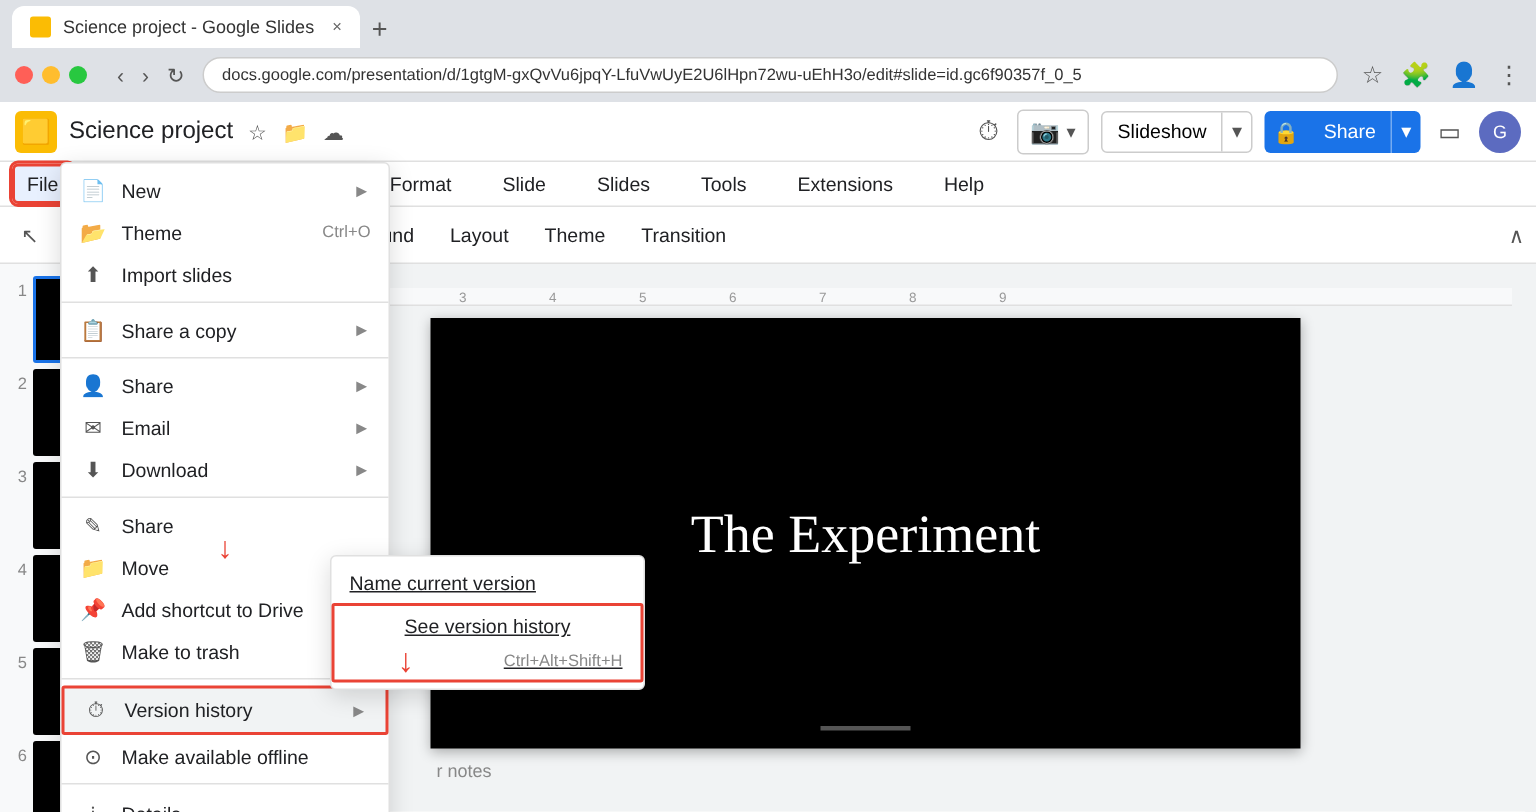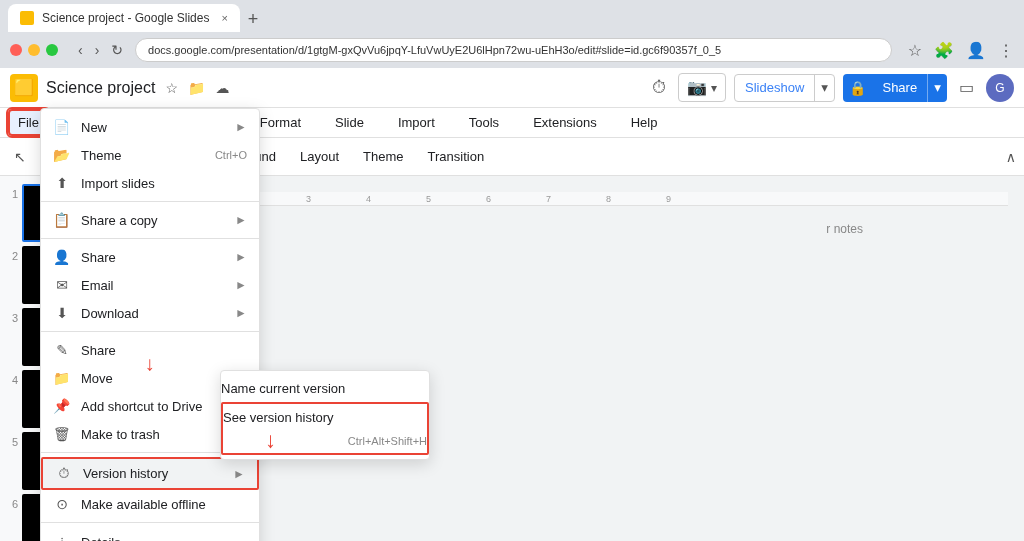--- a/index.html
+++ b/index.html
@@ -76,21 +76,21 @@
     .history-btn { background: none; border: none; cursor: pointer; font-size: 18px; color: #555; padding: 4px; border-radius: 4px; }
     .camera-btn { background: none; border: none; cursor: pointer; color: #555; font-size: 16px; padding: 4px 8px; border: 1px solid #ccc; border-radius: 4px; display: flex; align-items: center; gap: 4px; }
     .slideshow-btn {
       background: white;
       border: 1px solid #ccc;
       border-radius: 4px;
       display: flex;
       align-items: center;
       height: 28px;
     }
-    .slideshow-main { padding: 0 10px; font-size: 13px; color: #3b82f6; cursor: pointer; border: none; background: none; height: 100%; }
+    .slideshow-main { padding: 0 10px; font-size: 13px; color: #000000; cursor: pointer; border: none; background: none; height: 100%; }
     .slideshow-caret { padding: 0 6px; border-left: 1px solid #ccc; cursor: pointer; background: none; border-top: none; border-right: none; border-bottom: none; height: 100%; display: flex; align-items: center; color: #555; }
     .share-btn {
       background: #1a73e8;
       color: white;
       border: none;
       border-radius: 4px;
       height: 28px;
       display: flex;
       align-items: center;
     }
@@ -214,21 +214,20 @@
       background: #555;
       position: absolute;
       bottom: 12px;
     }
     .notes-area {
       width: 580px;
       margin-top: 4px;
       font-size: 12px;
       color: #888;
       padding: 4px;
-      text-align: right;
     }
 
     
     .dropdown-overlay {
       position: fixed;
       top: 0; left: 0; right: 0; bottom: 0;
       z-index: 100;
       pointer-events: none;
     }
     .dropdown-menu {
@@ -267,26 +266,27 @@
       width: 210px;
       background: white;
       border: 1px solid #e0e0e0;
       box-shadow: 0 4px 16px rgba(0,0,0,0.15);
       border-radius: 4px;
       padding: 4px 0;
       z-index: 300;
     }
     .sub-item {
       display: flex;
-      align-items: flex-start;
-      padding: 6px 0;
+      align-items: center;
+      padding: 6px 12px;
       cursor: pointer;
       gap: 10px;
       color: #202124;
       font-size: 13px;
+      text-decoration: underline;
     }
     .sub-item .shortcut { margin-left: auto; color: #888; font-size: 11px; }
 
     
     .red-arrow {
       position: absolute;
       z-index: 400;
       color: #ea4335;
       font-size: 24px;
       pointer-events: none;
@@ -366,21 +366,21 @@
     </div>
   </div>
 
   <div class="menu-bar">
     <button class="menu-item menu-file red-border-file">File</button>
     <button class="menu-item">Edit</button>
     <button class="menu-item">View</button>
     <button class="menu-item">Insert</button>
     <button class="menu-item">Format</button>
     <button class="menu-item">Slide</button>
-    <button class="menu-item">Import</button>
+    <button class="menu-item">Slides</button>
     <button class="menu-item">Tools</button>
     <button class="menu-item">Extensions</button>
     <button class="menu-item">Help</button>
   </div>
 
   <div class="slides-toolbar">
 
     <button class="tool-btn">↖</button>
     <button class="tool-btn">T</button>
     <button class="tool-btn">🖼</button>
@@ -432,20 +432,24 @@
         <span style="position:absolute; left:40px;">1</span>
         <span style="position:absolute; left:100px;">2</span>
         <span style="position:absolute; left:160px;">3</span>
         <span style="position:absolute; left:220px;">4</span>
         <span style="position:absolute; left:280px;">5</span>
         <span style="position:absolute; left:340px;">6</span>
         <span style="position:absolute; left:400px;">7</span>
         <span style="position:absolute; left:460px;">8</span>
         <span style="position:absolute; left:520px;">9</span>
       </div>
+      <div class="slide-canvas">
+        <span class="slide-title">The Experiment</span>
+        <div class="slide-indicator"></div>
+      </div>
       <div class="notes-area">
         <span>r notes</span>
       </div>
     </div>
   </div>
 </div>
 
 <div class="dropdown-overlay">
   <div class="dropdown-menu">
 

